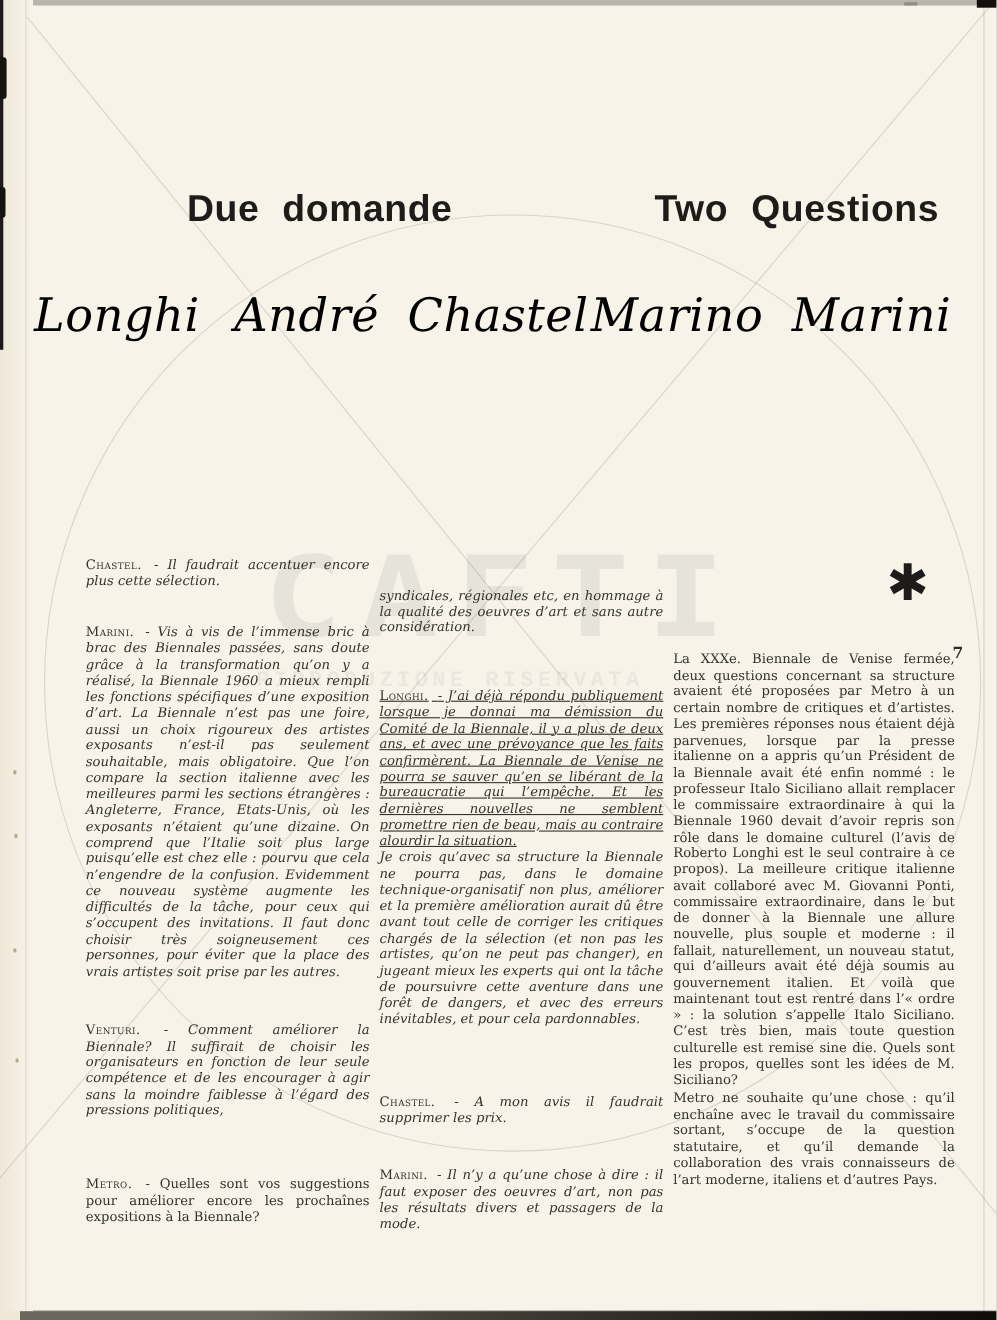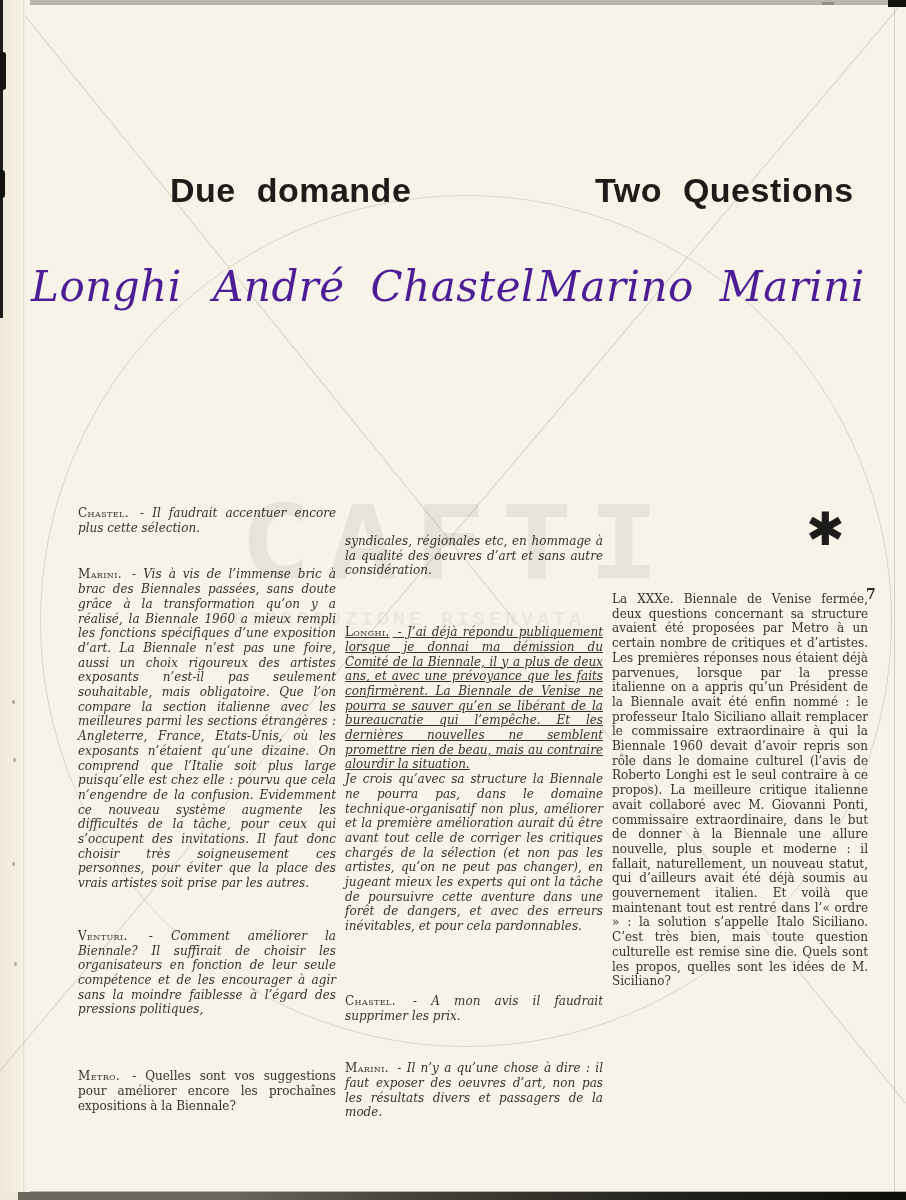--- a/index.html
+++ b/index.html
@@ -64,21 +64,21 @@
   .title{
     position:absolute;top:148px;z-index:2;
     font-family:"Liberation Sans", sans-serif;font-weight:bold;
     font-size:34px;letter-spacing:.5px;word-spacing:11px;color:#1d1c19;
     white-space:nowrap;
   }
   .title.it{left:170px;text-align:center;}
   .title.en{left:595px;}
   .author{
     position:absolute;top:262px;z-index:2;
-    font-style:italic;font-weight:400;font-size:42px;color:#4c1d95;
+    font-style:italic;font-weight:400;font-size:42px;color:#000000;
     word-spacing:12px;letter-spacing:.5px;white-space:nowrap;text-align:right;
   }
   .author.a0{left:31px;}
   .author.a1{left:213px;}
   .author.a2{left:537px;}
   
   .asterisk{position:absolute;left:806px;top:506px;z-index:2;font-size:46px;line-height:1;color:#1d1c1a;
     font-family:"DejaVu Sans", sans-serif;}
   .folio{position:absolute;left:866px;top:586px;z-index:2;font-weight:bold;font-size:14px;color:#2c2b28;}
   
@@ -147,13 +147,14 @@
 <div class="col" id="col2">
   <p class="para italic"><span>syndicales, régionales etc, en hommage à la qualité des oeuvres d’art et sans autre considération.</span></p>
   <p class="para italic mt-lg"><span class="speaker">Longhi.</span> <span>- J’ai déjà répondu publiquement lorsque je donnai ma démission du Comité de la Biennale, il y a plus de deux ans, et avec une prévoyance que les faits confirmèrent. La Biennale de Venise ne pourra se sauver qu’en se libérant de la bureaucratie qui l’empêche. Et les dernières nouvelles ne semblent promettre rien de beau, mais au contraire alourdir la situation.</span></p>
   <p class="para italic"><span>Je crois qu’avec sa structure la Biennale ne pourra pas, dans le domaine technique-organisatif non plus, améliorer et la première amélioration aurait dû être avant tout celle de corriger les critiques chargés de la sélection (et non pas les artistes, qu’on ne peut pas changer), en jugeant mieux les experts qui ont la tâche de poursuivre cette aventure dans une forêt de dangers, et avec des erreurs inévitables, et pour cela pardonnables.</span></p>
   <p class="para italic mt-xxl"><span class="speaker">Chastel.</span> <span>- A mon avis il faudrait supprimer les prix.</span></p>
   <p class="para italic mt-md"><span class="speaker">Marini.</span> <span>- Il n’y a qu’une chose à dire : il faut exposer des oeuvres d’art, non pas les résultats divers et passagers de la mode.</span></p>
 </div>
 
 <div class="col" id="col3">
   <p class="para roman"><span>La XXXe. Biennale de Venise fermée, deux questions concernant sa structure avaient été proposées par Metro à un certain nombre de critiques et d’artistes. Les premières réponses nous étaient déjà parvenues, lorsque par la presse italienne on a appris qu’un Président de la Biennale avait été enfin nommé : le professeur Italo Siciliano allait remplacer le commissaire extraordinaire à qui la Biennale 1960 devait d’avoir repris son rôle dans le domaine culturel (l’avis de Roberto Longhi est le seul contraire à ce propos). La meilleure critique italienne avait collaboré avec M. Giovanni Ponti, commissaire extraordinaire, dans le but de donner à la Biennale une allure nouvelle, plus souple et moderne : il fallait, naturellement, un nouveau statut, qui d’ailleurs avait été déjà soumis au gouvernement italien. Et voilà que maintenant tout est rentré dans l’« ordre » : la solution s’appelle Italo Siciliano. C’est très bien, mais toute question culturelle est remise sine die. Quels sont les propos, quelles sont les idées de M. Siciliano?</span></p>
+  <p class="para roman" style="margin-top:2px;"><span>Metro ne souhaite qu’une chose : qu’il enchaîne avec le travail du commissaire sortant, s’occupe de la question statutaire, et qu’il demande la collaboration des vrais connaisseurs de l’art moderne, italiens et d’autres Pays.</span></p>
 </div>
 
 </body></html>

